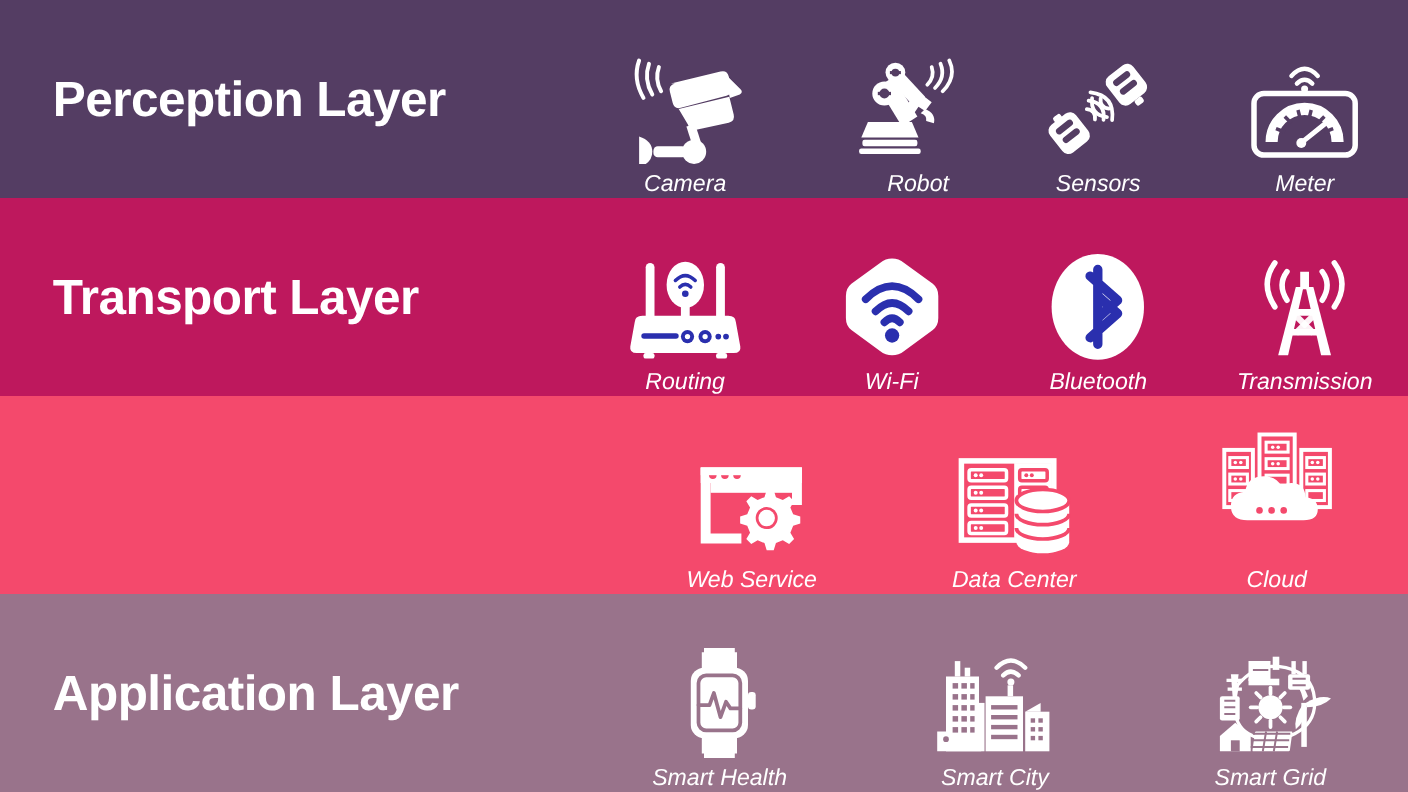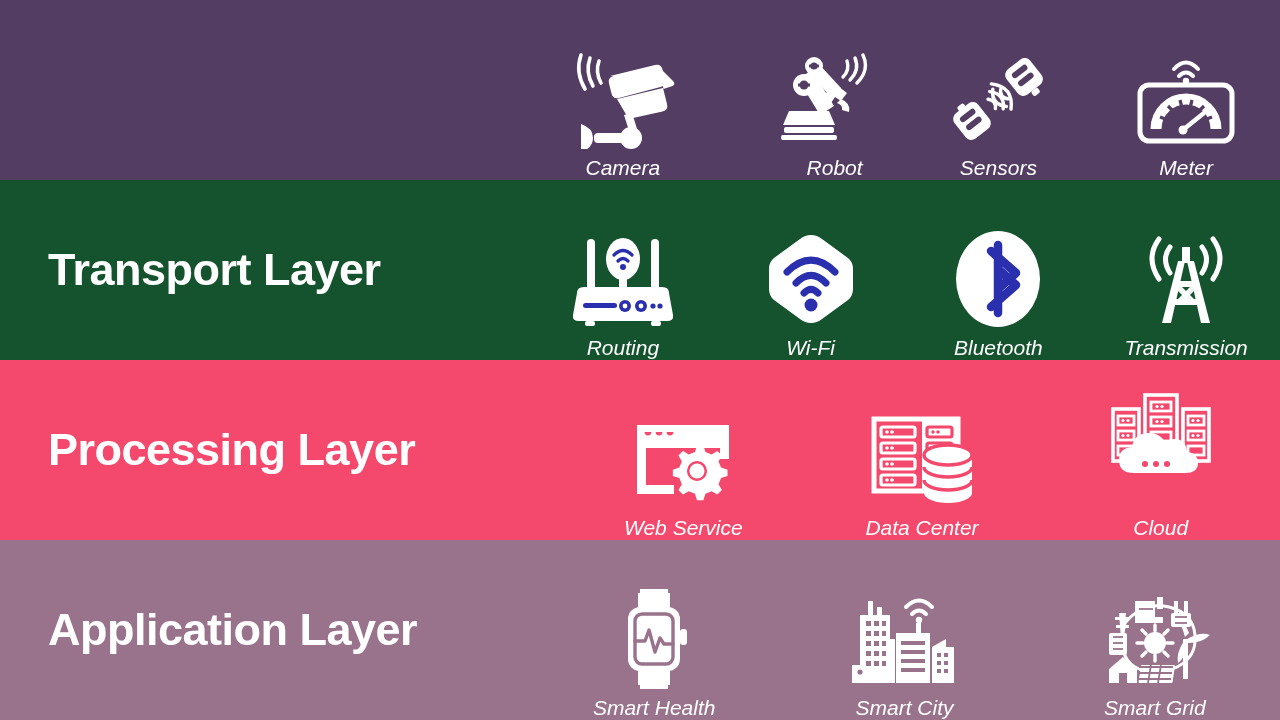--- a/index.html
+++ b/index.html
@@ -59,20 +59,21 @@
     white-space:nowrap;
     font-family:"Liberation Sans","DejaVu Sans",sans-serif;
   }
 </style>
 </head>
 <body>
 
 <div id="diagram">
 
   <div class="layer" style="background:#543D63;">
+    <div class="layer-title" style="color: rgb(255, 255, 255);">Perception Layer</div>
 
     <div class="items cols4">
 
       <div class="item">
         <div class="icon-wrap">
           <svg width="120" height="100" viewBox="0 0 120 100" fill="none">
             <g fill="#ffffff">
 
               <path d="M47 27 L92 16 q6 -1.5 7.5 4.5 l2.5 10 q1.5 6 -4.5 7.5 L56 49 q-6 1.5 -7.5 -4.5 l-2.5 -10 q-1.5 -6 4.5 -7.5 Z"></path>
               <path d="M54 50 L100 39 l4 16 q1.5 6 -4.5 7.5 L70 69 q-6 1.5 -7.5 -4.5 Z"></path>
@@ -189,21 +190,21 @@
             <line x1="58" y1="80" x2="78" y2="64" stroke="#ffffff" stroke-width="4.5" stroke-linecap="round"></line>
             <circle cx="57" cy="81" r="4.5" fill="#ffffff"></circle>
           </svg>
         </div>
         <div class="item-label" style="color: rgb(255, 255, 255);">Meter</div>
       </div>
 
     </div>
   </div>
 
-  <div class="layer" style="background:#14532d;">
+  <div class="layer" style="background:#be185d;">
     <div class="layer-title" style="color: rgb(255, 255, 255);">Transport Layer</div>
 
     <div class="items cols4">
 
       <div class="item">
         <div class="icon-wrap">
           <svg width="120" height="100" viewBox="0 0 120 100" fill="none">
             <g fill="#ffffff">
 
               <rect x="24" y="10" width="8" height="52" rx="4"></rect>
@@ -286,21 +287,20 @@
             </g>
           </svg>
         </div>
         <div class="item-label" style="color: rgb(255, 255, 255);">Transmission</div>
       </div>
 
     </div>
   </div>
 
   <div class="layer" style="background:#F4496C;">
-    <div class="layer-title" style="color: rgb(255, 255, 255);">Processing Layer</div>
 
     <div class="items cols3">
 
       <div class="item">
         <div class="icon-wrap">
           <svg width="120" height="100" viewBox="0 0 120 100" fill="none">
 
             <path d="M14 16 h92 v34 h-9 V30 H23 v46 h28 v9 H14 Z" fill="#ffffff"></path>
             <path d="M14 16 h92 v14 H14 Z" fill="#ffffff"></path>
             <g fill="#F4496C">

